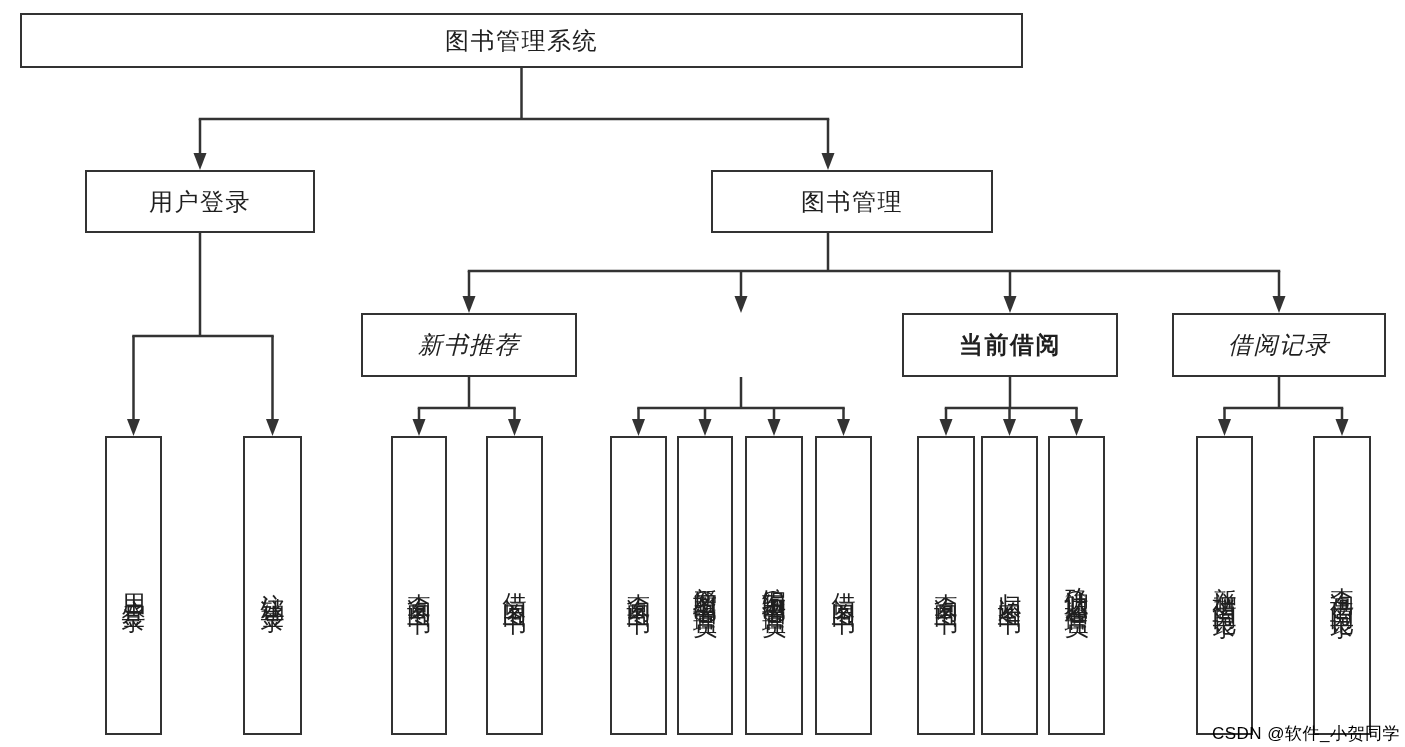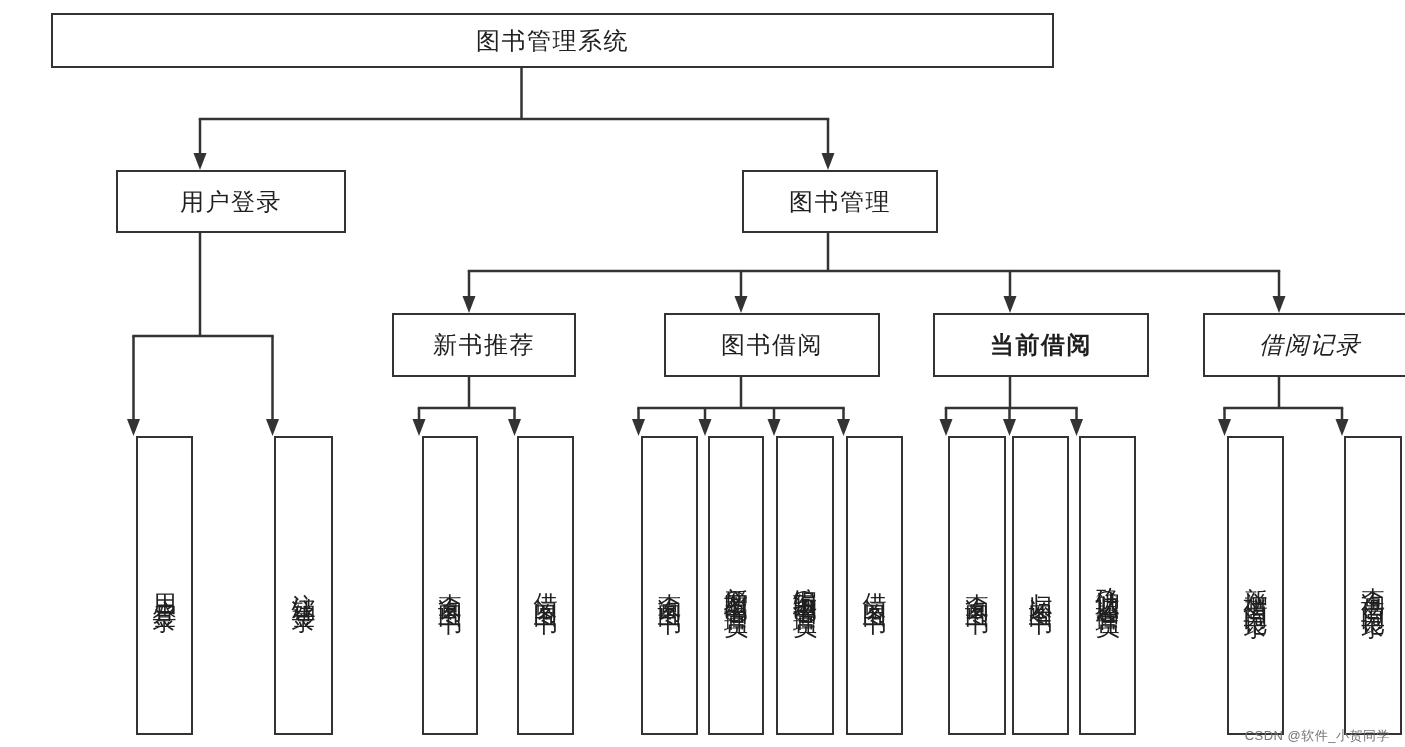--- a/index.html
+++ b/index.html
@@ -25,40 +25,39 @@
     position: absolute;
     box-sizing: border-box;
     border: 2.5px solid #333333;
     background: #ffffff;
     display: flex;
     align-items: center;
     justify-content: center;
     color: #1f1f1f;
     font-size: 24px;
     line-height: 1;
-    margin-left: 31px;
   }
   .node .label-h {
     letter-spacing: 1.5px;
     white-space: nowrap;
   }
   .node .label-v {
     writing-mode: vertical-rl;
     text-orientation: mixed;
     letter-spacing: 6px;
     line-height: 1;
     white-space: nowrap;
   }
   
   .n-root            { left: 20px;   top: 13px;  width: 1003px; height: 55px; }
   
   .n-user-login      { left: 85px;   top: 170px; width: 230px;  height: 63px; }
-  .n-book-mgmt       { left: 711px;  top: 170px; width: 196px;  height: 63px; }
-  
-  .n-new-book        { left: 361px;  top: 313px; width: 184px;  height: 64px; }
+  .n-book-mgmt       { left: 711px;  top: 170px; width: 282px;  height: 63px; }
+  
+  .n-new-book        { left: 361px;  top: 313px; width: 216px;  height: 64px; font-style: italic; }
   .n-book-borrow     { left: 633px;  top: 313px; width: 216px;  height: 64px; }
   .n-current-borrow  { left: 902px;  top: 313px; width: 216px;  height: 64px; font-weight: bold; }
   .n-borrow-records  { left: 1172px; top: 313px; width: 214px;  height: 64px; font-style: italic; }
   
   .leaf { top: 436px; height: 299px; }
   .l-user-login      { left: 105px;  width: 57px; }
   .l-logout          { left: 243px;  width: 59px; }
   .l-query-1         { left: 391px;  width: 56px; }
   .l-borrow-1        { left: 486px;  width: 57px; }
   .l-query-2         { left: 610px;  width: 57px; }
@@ -67,24 +66,24 @@
   .l-borrow-2        { left: 815px;  width: 57px; }
   .l-query-3         { left: 917px;  width: 58px; }
   .l-return-book     { left: 981px;  width: 57px; }
   .l-confirm-return  { left: 1048px; width: 57px; }
   .l-add-record      { left: 1196px; width: 57px; }
   .l-query-record    { left: 1313px; width: 58px; }
   
   .l-add-book .label-v, .l-edit-book .label-v, .l-confirm-return .label-v { letter-spacing: 4px; }
   .watermark {
     position: absolute;
-    right: 15px;
+    right: 5px;
     bottom: 2px;
-    font-size: 13px;
-    color: #737373;
+    font-size: 17px;
+    color: #000000;
     letter-spacing: 0.5px;
     white-space: nowrap;
   }
   svg line    { stroke: #333333; stroke-width: 2.5; }
   svg polygon { fill: #333333; }
 </style>
 </head>
 <body>
 
 <div class="canvas">
@@ -172,23 +171,20 @@
   <div class="node n-user-login">
     <span class="label-h">用户登录</span>
   </div>
   <div class="node n-book-mgmt">
     <span class="label-h">图书管理</span>
   </div>
 
   <div class="node n-new-book">
     <span class="label-h">新书推荐</span>
   </div>
-  <div class="node n-book-borrow">
-    <span class="label-h">图书借阅</span>
-  </div>
   <div class="node n-current-borrow">
     <span class="label-h">当前借阅</span>
   </div>
   <div class="node n-borrow-records">
     <span class="label-h">借阅记录</span>
   </div>
 
   <div class="node leaf l-user-login">
     <span class="label-v">用户登录</span>
   </div>

